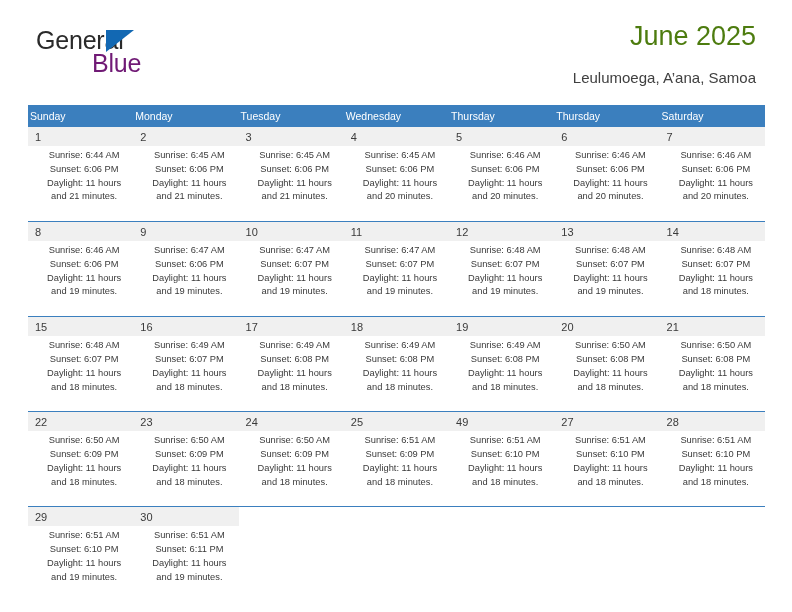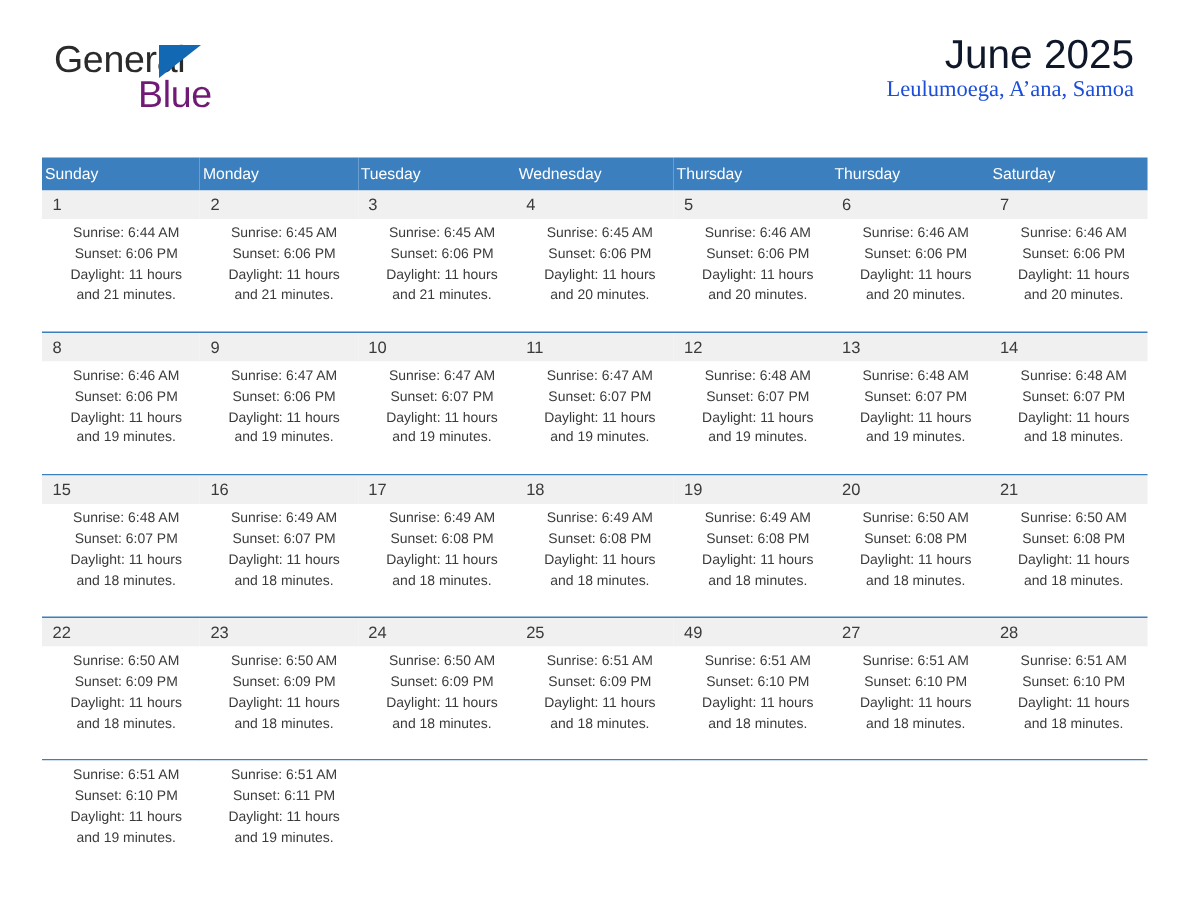--- a/index.html
+++ b/index.html
@@ -64,31 +64,30 @@
     letter-spacing: -0.2px;
   }
   .title-block {
     position: absolute;
     right: 36px;
     top: 0;
     text-align: right;
   }
   .cal-title {
     font-size: 27px;
-    color: #0f172a;
+    color: #4d7c0f;
     line-height: 1.1;
     font-weight: 400;
   }
   .cal-subtitle {
     font-size: 15px;
-    color: #1d4ed8;
-    margin-top: 0;
+    color: #404040;
+    margin-top: 18px;
     line-height: 1.1;
     font-weight: 400;
-    font-family: Liberation Serif, serif;
   }
 
   
   .calendar {
     position: absolute;
     left: 28px;
     top: 105px;
     width: 737px;
     border-collapse: collapse;
     table-layout: fixed;
@@ -414,20 +413,29 @@
           <div>and 18 minutes.</div>
         </td>
       </tr>
       <tr class="cell-spacer">
           <td colspan="7"></td>
         </tr>
       <tr class="week-sep">
           <td colspan="7"></td>
         </tr>
 
+      <tr class="daynum-row">
+        <td>29</td>
+        <td>30</td>
+        <td class="empty"></td>
+        <td class="empty"></td>
+        <td class="empty"></td>
+        <td class="empty"></td>
+        <td class="empty"></td>
+      </tr>
       <tr class="detail-row">
         <td>
           <div>Sunrise: 6:51 AM</div>
           <div>Sunset: 6:10 PM</div>
           <div>Daylight: 11 hours</div>
           <div>and 19 minutes.</div>
         </td>
         <td>
           <div>Sunrise: 6:51 AM</div>
           <div>Sunset: 6:11 PM</div>

